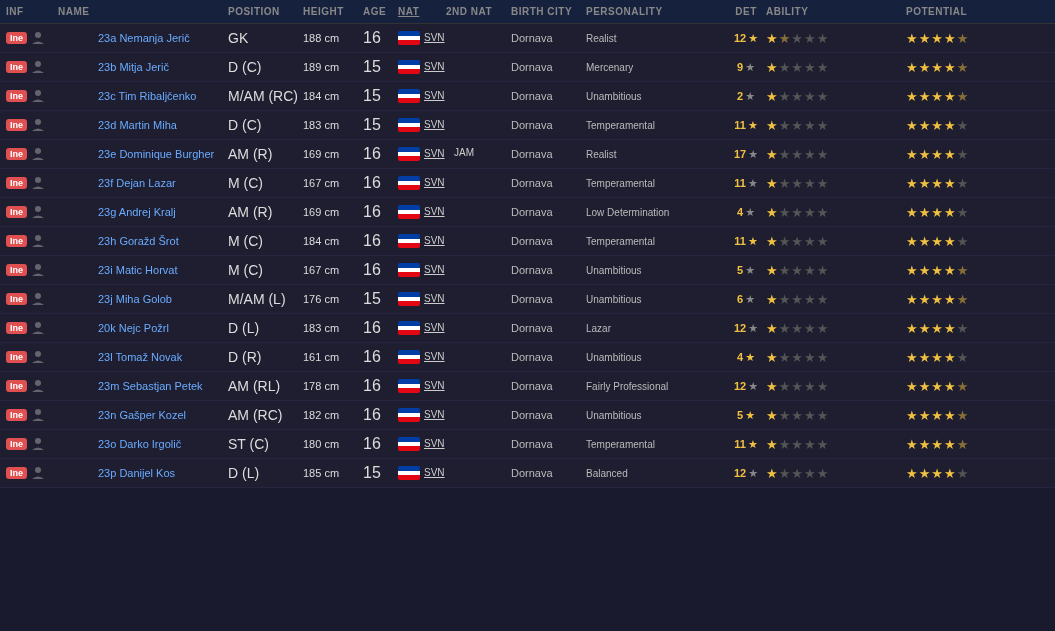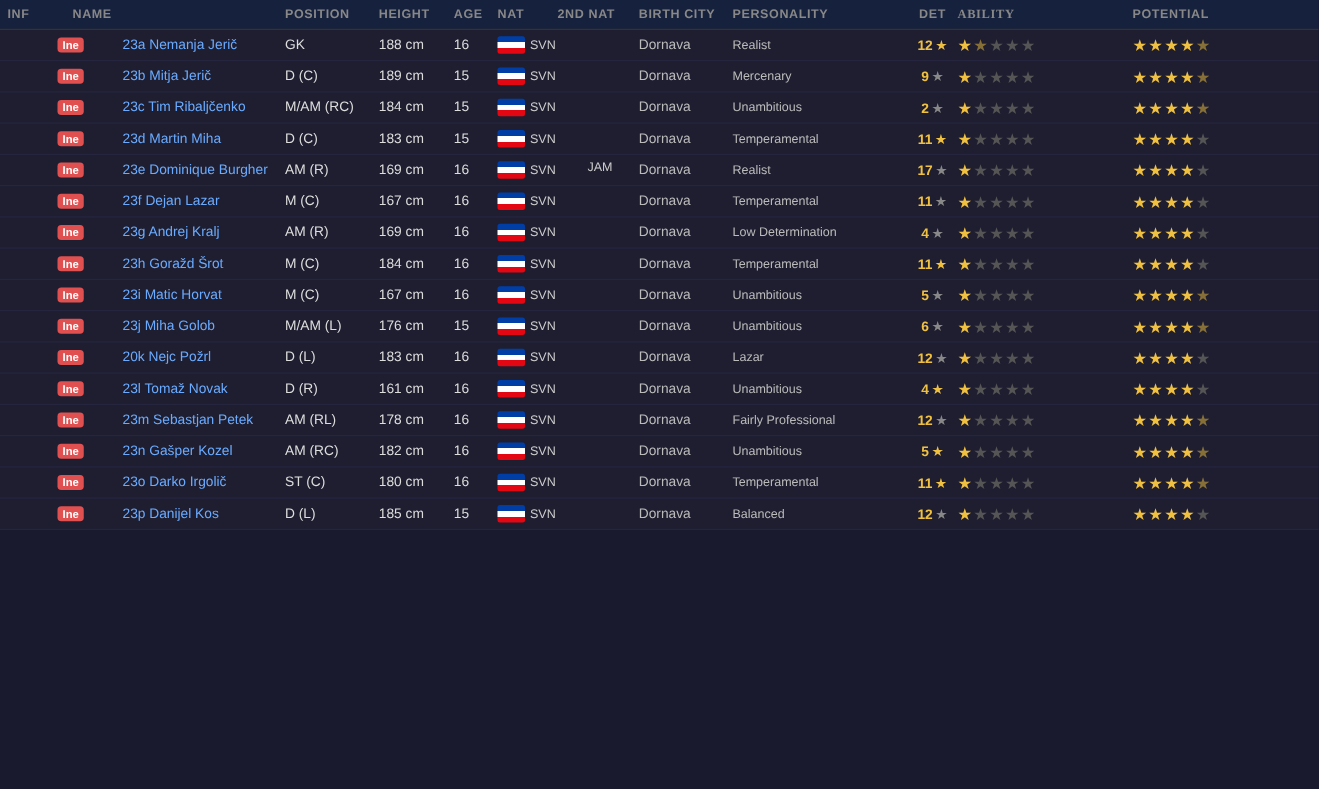--- a/index.html
+++ b/index.html
@@ -32,38 +32,37 @@
       padding: 5px 0;
       border-bottom: 1px solid #252540;
       color: #ccc;
     }
     
     .col-inf    { width: 58px;  min-width: 58px;  padding-left: 6px; }
     .col-name   { width: 170px; min-width: 170px; }
     .col-pos    { width: 75px;  min-width: 75px; }
     .col-height { width: 60px;  min-width: 60px; }
     .col-age    { width: 35px;  min-width: 35px; }
-    .col-nat    { width: 48px;  min-width: 48px; }
+    .col-nat    { width: 48px;  min-width: 48px; text-decoration: underline; }
     .col-2ndnat { width: 65px;  min-width: 65px; }
     .col-birth  { width: 75px;  min-width: 75px; }
     .col-pers   { width: 140px; min-width: 140px; }
     .col-det    { width: 40px;  min-width: 40px; text-align: center;}
-    .col-ability{ width: 120px; min-width: 120px; font-family: Liberation Serif, serif; }
+    .col-ability{ width: 120px; min-width: 120px; }
     .col-pot    { width: 120px; min-width: 120px; padding-left: 20px; }
 
     .ine-badge {
       display: inline-block;
       background: #e05050;
       color: #fff;
       font-size: 9px;
       font-weight: bold;
       border-radius: 3px;
       padding: 1px 4px;
       margin-right: 4px;
-      margin-left: 40px;
     }
     .player-name {
       color: #6aabff;
       font-size: 11px;
       margin-left: 40px;
     }
     .flag {
       display: inline-block;
       width: 22px;
       height: 14px;
@@ -119,24 +118,24 @@
     .personality-text {
       color: #bbb;
       font-size: 10px;
     }
     .birth-city {
       color: #bbb;
       font-size: 11px;
     }
     .position-text {
       color: #ddd;
-      font-size: 11px;
+      font-size: 14px;
     }
     .height-text { color: #ddd; font-size: 11px; }
-    .age-text { color: #ddd; font-size: 11px; margin-top: 42px; }
+    .age-text { color: #ddd; font-size: 16px; margin-top: 42px; }
 
     .header-row .col-inf { color: #888; }
 
     
     .stars-ability {
       display: flex;
       gap: 1px;
     }
 
     .col-inf-wrap {
@@ -427,21 +426,21 @@
     </div>
     <div class="col-nat">
       <span class="flag flag-svn" title="SVN"></span><span style="color:#ccc; font-size:10px; margin-left:2px;">SVN</span>
     </div>
     <div class="col-2ndnat">
       <span class="flag" style="display:inline-flex; gap:2px;">
             <span class="flag flag-jam" title="JAM" style="background: #000; position:relative; overflow:hidden;">
       <span style="position:absolute;top:0;left:0;right:0;bottom:0;background:linear-gradient(135deg, #009b3a 0%, #009b3a 45%, transparent 45%), linear-gradient(225deg, #009b3a 0%, #009b3a 45%, transparent 45%), linear-gradient(45deg, #009b3a 0%, #009b3a 45%, transparent 45%), linear-gradient(315deg, #009b3a 0%, #009b3a 45%, transparent 45%);"></span>
       <span style="position:absolute;top:50%;left:0;right:0;height:2px;margin-top:-1px;background:#ffd700;transform:rotate(0deg);"></span>
     </span>
-            <span style="color:#ccc; font-size:10px; margin-left:20px;">JAM</span>
+            <span style="color:#ccc; font-size:10px; margin-left:4px;">JAM</span>
           </span>
     </div>
     <div class="col-birth">
       <span class="birth-city">Dornava</span>
     </div>
     <div class="col-pers">
       <span class="personality-text">Realist</span>
     </div>
     <div class="col-det">
       <span class="det-value">17</span><span class="det-icon grey">★</span>

